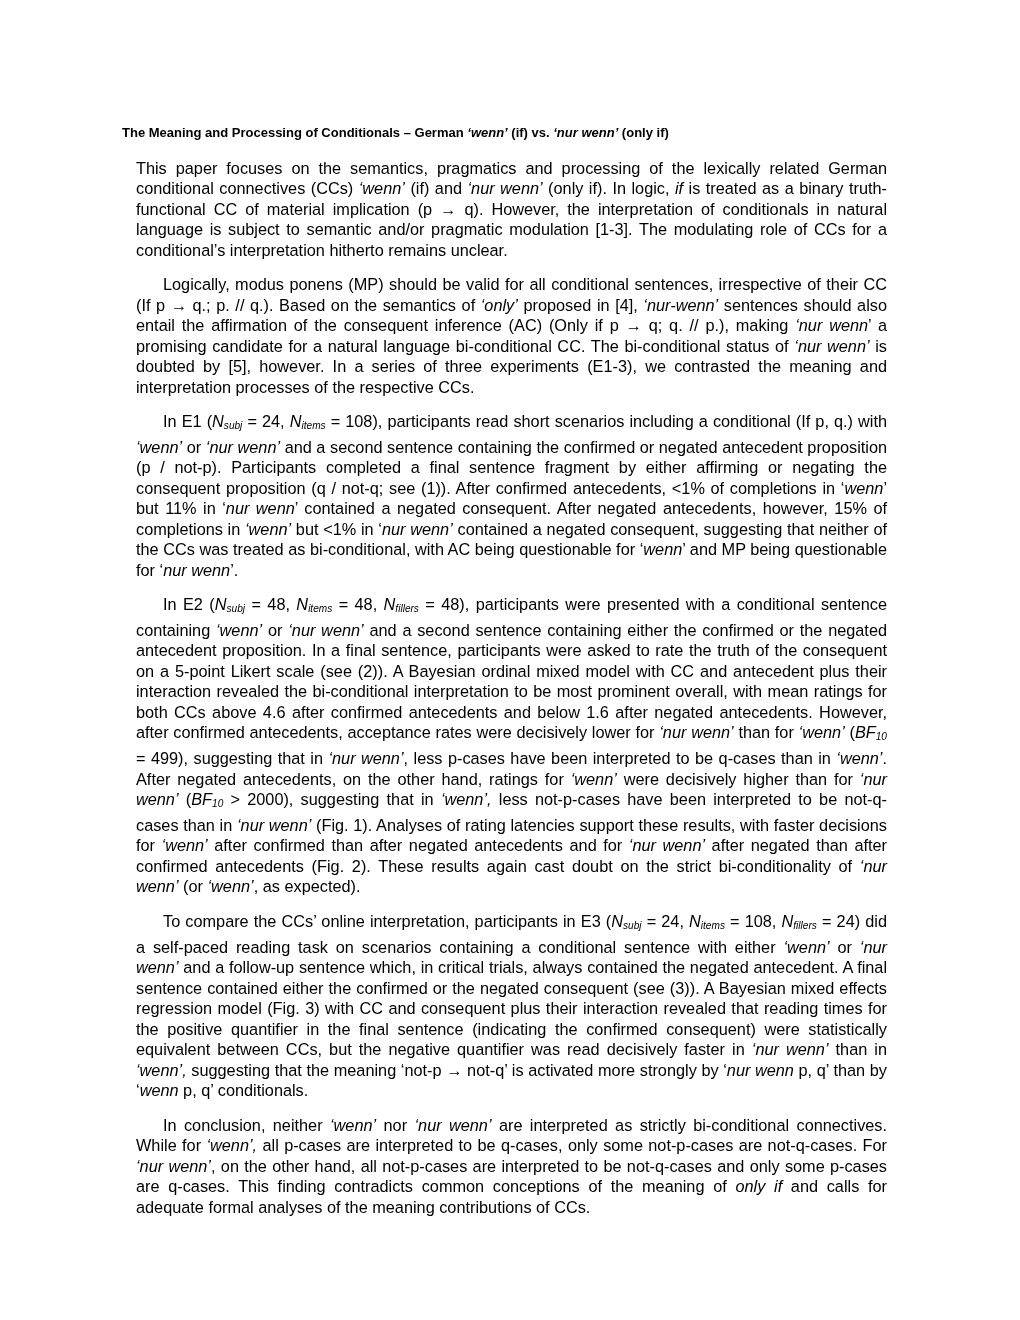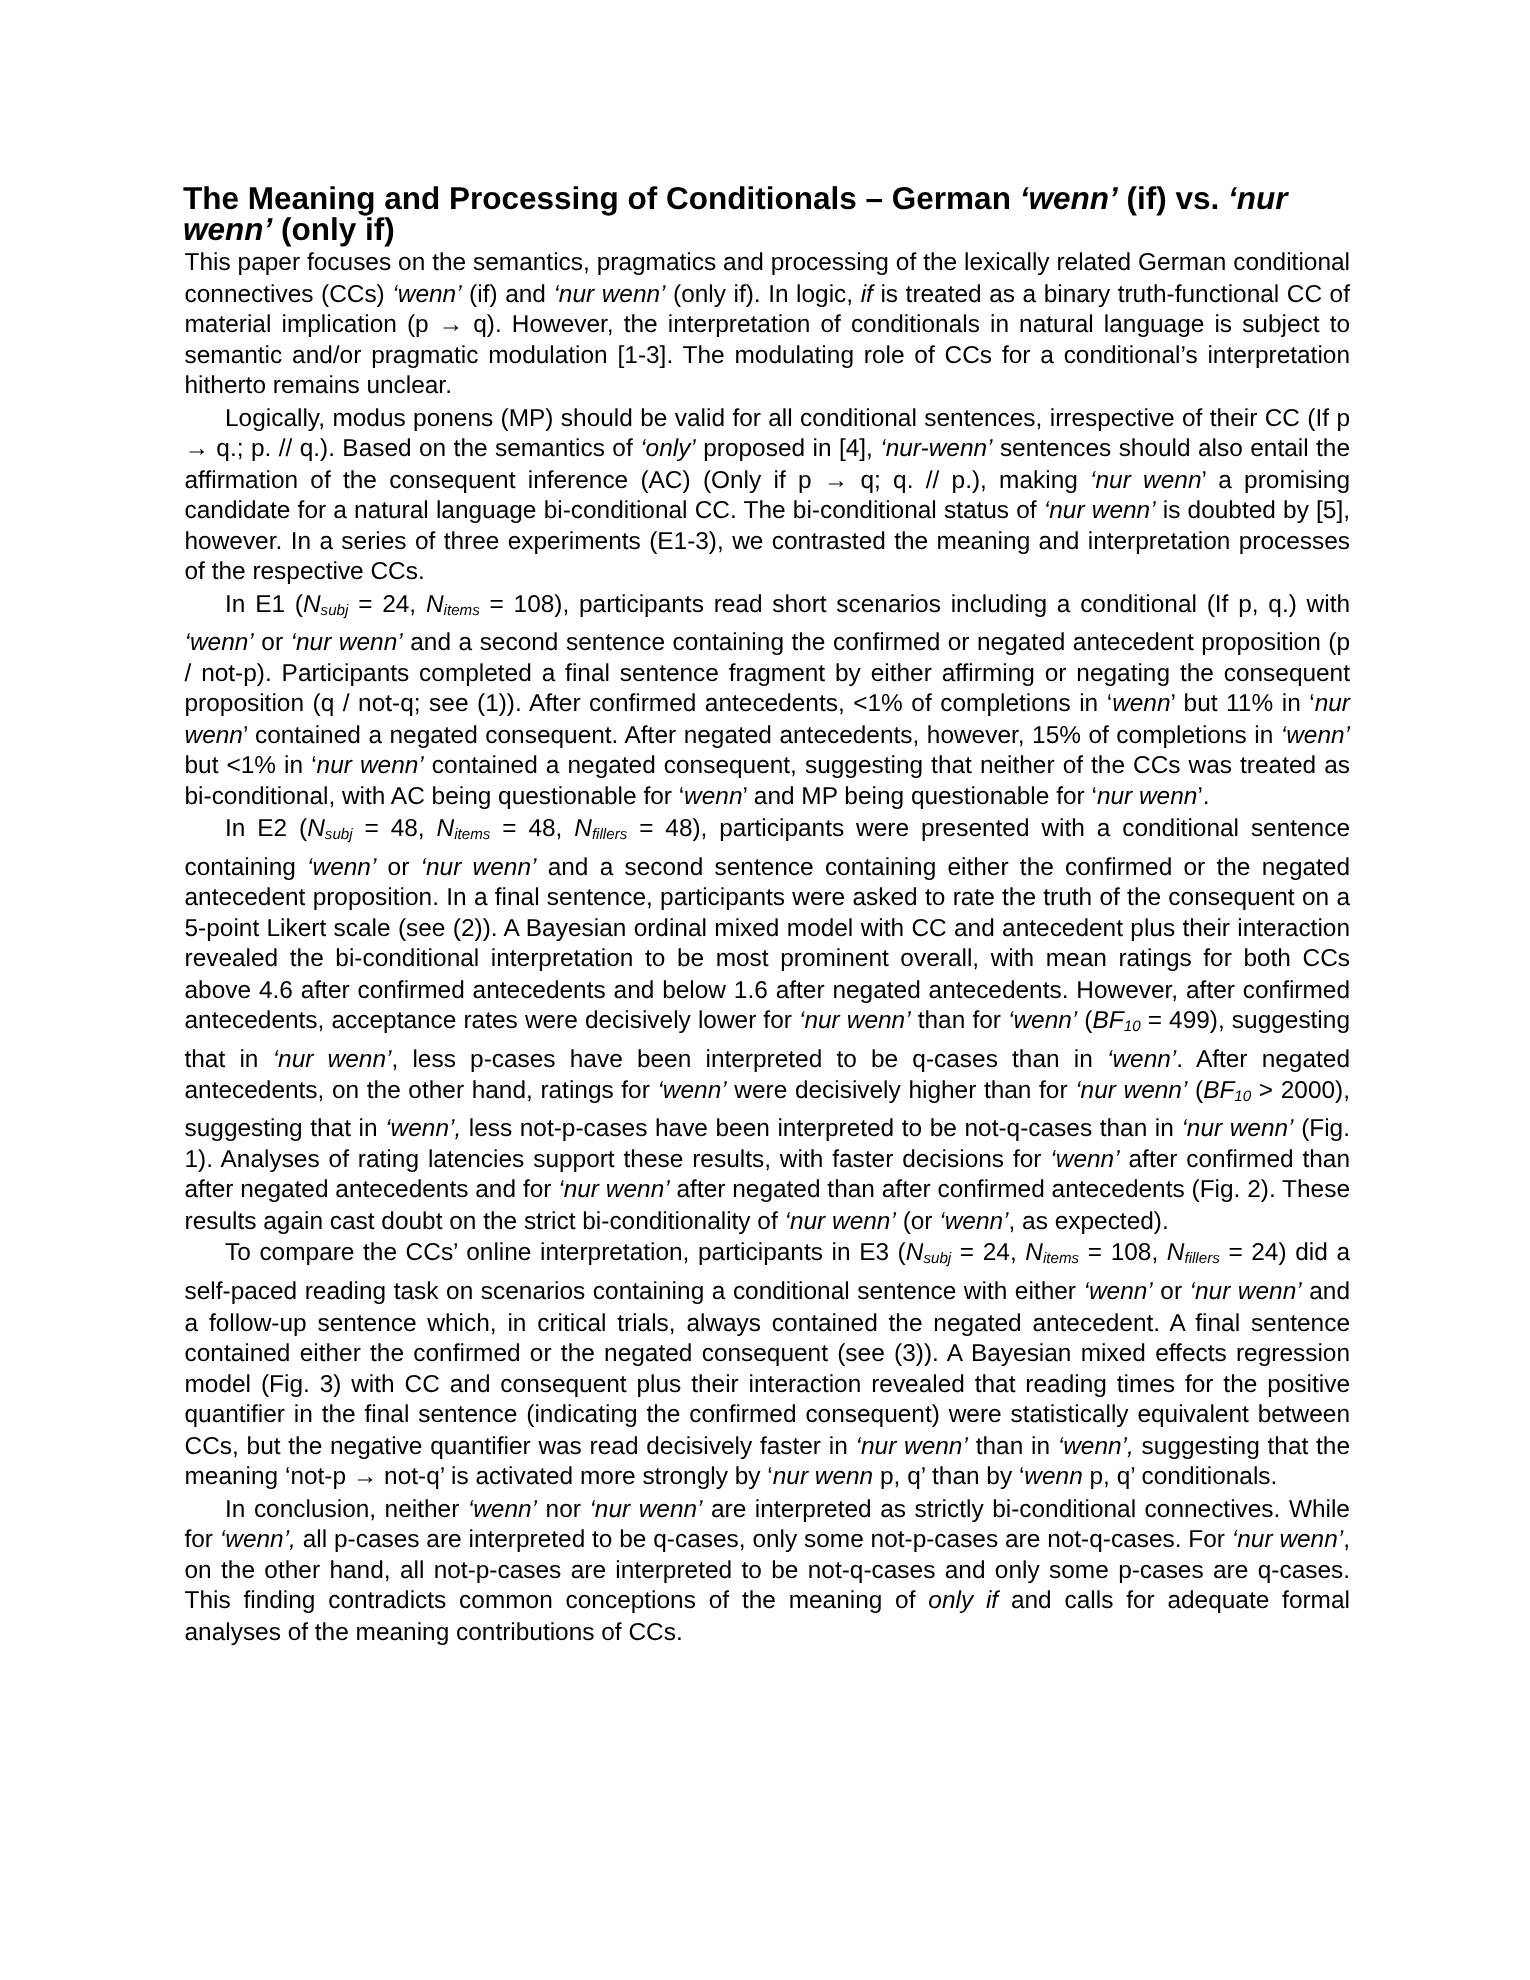--- a/index.html
+++ b/index.html
@@ -19,31 +19,31 @@
   .content {
     position: absolute;
     left: 122px;
     top: 123px;
     width: 779px;
     font-size: 16.3px;
     line-height: 20.5px;
   }
   .title {
     margin: 0;
-    font-size: 21px;
+    font-size: 13px;
     line-height: 20.5px;
     font-weight: bold;
     text-align: left;
   }
   .authors {
     margin: 0 0 21px 0;
     text-align: left;
   }
   p.para {
-    margin: 1px;
+    margin: 14px;
     text-align: justify;
   }
   p.para.indent {
     text-indent: 27px;
   }
   .seg-n { font-style: normal; }
   .seg-i { font-style: italic; }
   .seg-isub {
     font-style: italic;
     font-size: 0.62em;

